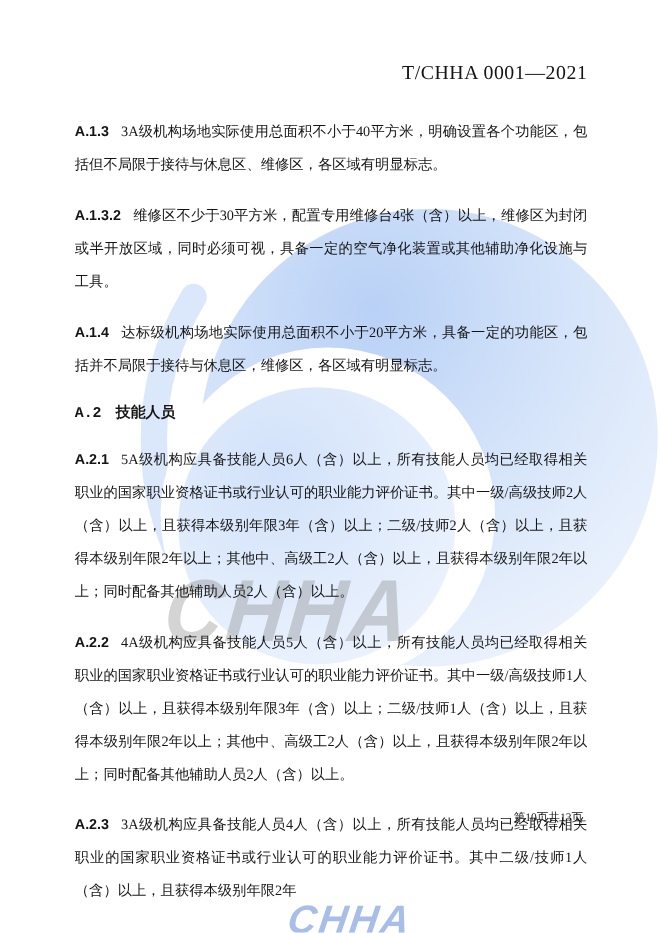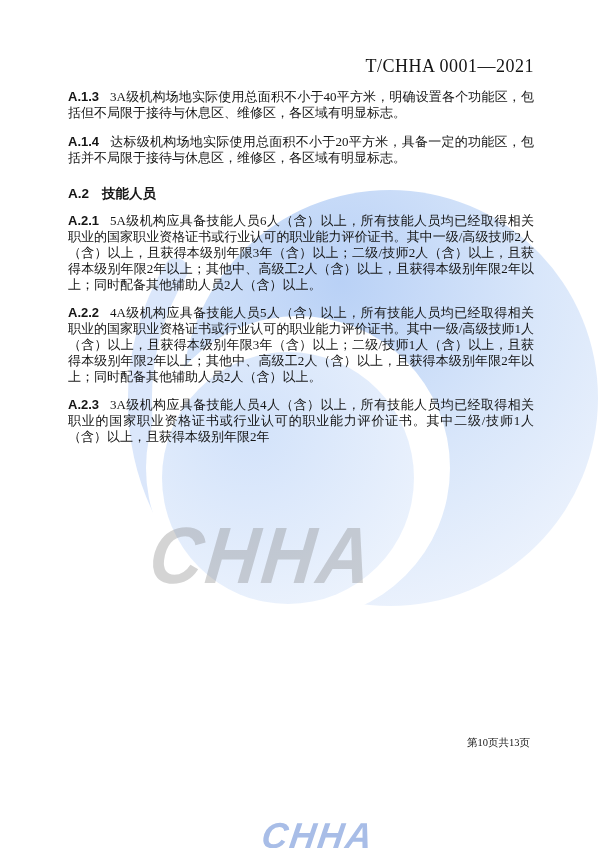--- a/index.html
+++ b/index.html
@@ -37,37 +37,37 @@
   
   .header-code{
     position:absolute;top:56px;right:66px;z-index:2;
     font-size:18px;letter-spacing:0.5px;
     font-family:"Liberation Serif", serif;
   }
   .content{
     position:absolute;left:68px;right:66px;top:89px;z-index:2;
   }
   .clause{
-    font-size:13px;line-height:16px;
+    font-size:13px;line-height:30px;
     text-align:justify;
-    margin:0 0 13px 0;
+    margin:16px 0 13px 0;
   }
   .clause-num{
     font-family:"Liberation Sans", sans-serif;
     font-weight:bold;
     margin-right:11px;
     white-space:nowrap;
   }
   .section-heading{
     font-family:"Liberation Sans", sans-serif;
     font-weight:bold;
     font-size:13.5px;line-height:21px;
     margin:17px 0 9px 0;
   }
-  .section-heading .clause-num{margin-right:13px;}
+  .section-heading .clause-num{margin-right:13px;font-family:Liberation Mono, monospace;}
   .intro{
     text-indent:2em;
     margin-bottom:18px;
   }
   .mb12{margin-bottom:12px;}
   .footer-page{
     position:absolute;top:736px;right:70px;z-index:2;
     font-size:10.5px;
     font-family:"Liberation Serif", serif;
     margin-left:44px;
@@ -104,20 +104,21 @@
 
   <div class="wm-bottom">CHHA</div>
 
   <div class="header-code">T/CHHA 0001—2021</div>
 
   <div class="content">
 
     <p class="clause"><span class="clause-num">A.1.3</span><span>3A级机构场地实际使用总面积不小于40平方米，明确设置各个功能区，包括但不局限于接待与休息区、维修区，各区域有明显标志。</span></p>
 
 
+    <p class="clause"><span class="clause-num">A.1.3.2</span><span>维修区不少于30平方米，配置专用维修台4张（含）以上，维修区为封闭或半开放区域，同时必须可视，具备一定的空气净化装置或其他辅助净化设施与工具。</span></p>
 
     <p class="clause"><span class="clause-num">A.1.4</span><span>达标级机构场地实际使用总面积不小于20平方米，具备一定的功能区，包括并不局限于接待与休息区，维修区，各区域有明显标志。</span></p>
 
 
 
     <div class="section-heading"><span class="clause-num">A.2</span><span>技能人员</span></div>
 
 
     <p class="clause mb12"><span class="clause-num">A.2.1</span><span>5A级机构应具备技能人员6人（含）以上，所有技能人员均已经取得相关职业的国家职业资格证书或行业认可的职业能力评价证书。其中一级/高级技师2人（含）以上，且获得本级别年限3年（含）以上；二级/技师2人（含）以上，且获得本级别年限2年以上；其他中、高级工2人（含）以上，且获得本级别年限2年以上；同时配备其他辅助人员2人（含）以上。</span></p>
 

